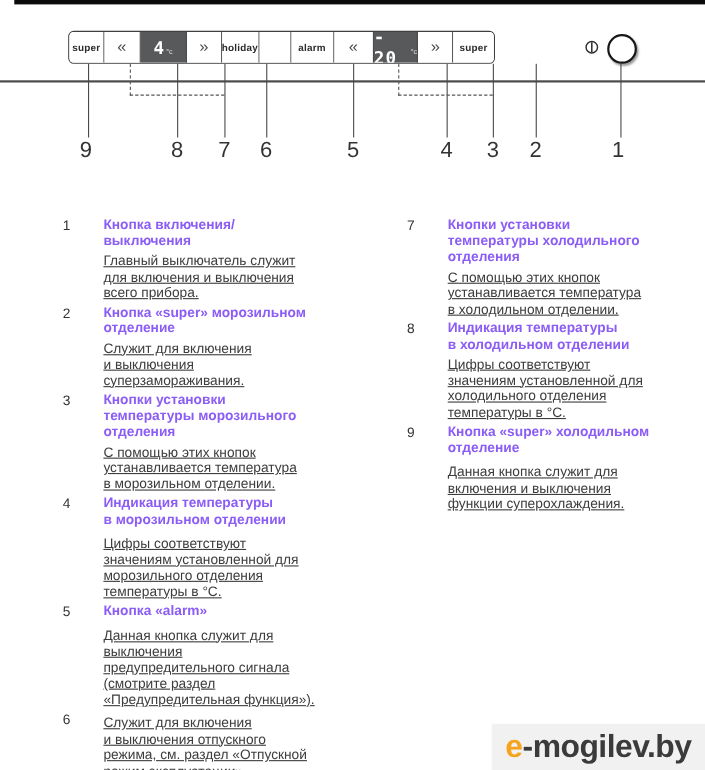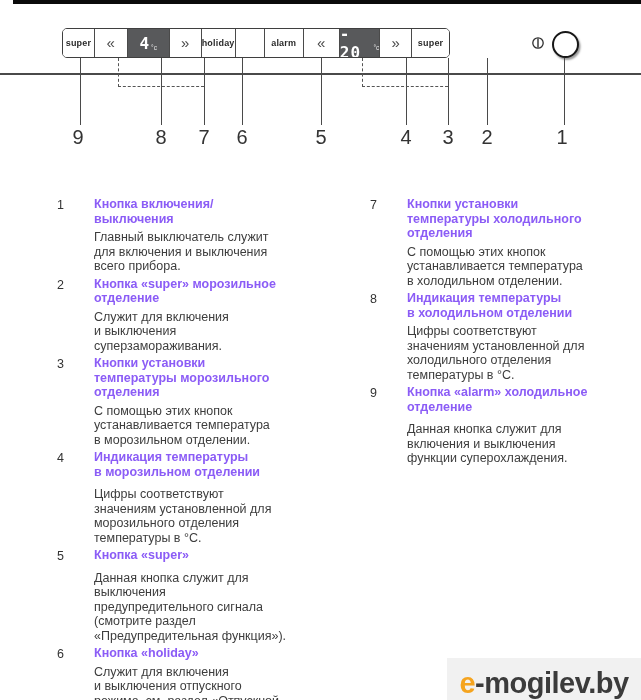--- a/index.html
+++ b/index.html
@@ -55,27 +55,27 @@
   }
 
   
   .col { position:absolute; top:197px; }
   .col-left  { left:57px;  width:255px; }
   .col-right { left:370px; width:255px; }
   .item { display:flex; margin-bottom:3px; }
   .item .num { width:37px; flex:0 0 37px; font-size:12.5px; color:#333; padding-top:1px; }
   .item .txt { flex:1; }
   .ttl { font-size:12.5px; line-height:14.5px; font-weight:bold; color:#8b5cf6; white-space:pre-line; }
-  .bod { font-size:12.5px; line-height:14.5px; color:#3d3d3d; white-space:pre-line; margin-top:4px; }
+  .bod { font-size:12.5px; line-height:14.5px; color:#3d3d3d; white-space:pre-line; margin-top:4px;text-decoration:underline; }
   .bod.nogap { margin-top:8px; }
 
   
   .wm-box {
     position:absolute; left:447px; top:658px; width:194px; height:42px;
-    background:#f1f1f1; display:flex; align-items:flex-end; justify-content:center;
+    background:#f1f1f1; display:flex; align-items:center; justify-content:center;
   }
   .wm-text { font-size:29px; font-weight:bold; letter-spacing:-.5px; color:#3b3b3b; }
   .wm-text .accent { color:#f5a41f; }
 </style>
 </head>
 <body>
 
 <div class="page">
 
   <div class="top-bar"></div>
@@ -158,21 +158,21 @@
         <div class="ttl">Кнопка включения/
 выключения</div>
         <div class="bod">Главный выключатель служит
 для включения и выключения
 всего прибора.</div>
       </div>
     </div>
     <div class="item">
       <div class="num">2</div>
       <div class="txt">
-        <div class="ttl">Кнопка «super» морозильное
+        <div class="ttl">Кнопка «super» морозильном
 отделение</div>
         <div class="bod">Служит для включения
 и выключения
 суперзамораживания.</div>
       </div>
     </div>
     <div class="item">
       <div class="num">3</div>
       <div class="txt">
         <div class="ttl">Кнопки установки
@@ -190,32 +190,31 @@
 в морозильном отделении</div>
         <div class="bod nogap">Цифры соответствуют
 значениям установленной для
 морозильного отделения
 температуры в °C.</div>
       </div>
     </div>
     <div class="item">
       <div class="num">5</div>
       <div class="txt">
-        <div class="ttl">Кнопка «super»</div>
+        <div class="ttl">Кнопка «alarm»</div>
         <div class="bod nogap">Данная кнопка служит для
 выключения
 предупредительного сигнала
 (смотрите раздел
 «Предупредительная функция»).</div>
       </div>
     </div>
     <div class="item">
       <div class="num">6</div>
       <div class="txt">
-        <div class="ttl">Кнопка «holiday»</div>
         <div class="bod">Служит для включения
 и выключения отпускного
 режима, см. раздел «Отпускной
 режим эксплуатации».</div>
       </div>
     </div>
   </div>
 
   <div class="col col-right">
     <div class="item">
@@ -236,21 +235,21 @@
 в холодильном отделении</div>
         <div class="bod">Цифры соответствуют
 значениям установленной для
 холодильного отделения
 температуры в °C.</div>
       </div>
     </div>
     <div class="item">
       <div class="num">9</div>
       <div class="txt">
-        <div class="ttl">Кнопка «alarm» холодильное
+        <div class="ttl">Кнопка «super» холодильном
 отделение</div>
         <div class="bod nogap">Данная кнопка служит для
 включения и выключения
 функции суперохлаждения.</div>
       </div>
     </div>
   </div>
 
   <div class="wm-box">
     <span class="wm-text"><span class="accent">e</span><span>-mogilev.by</span></span>

